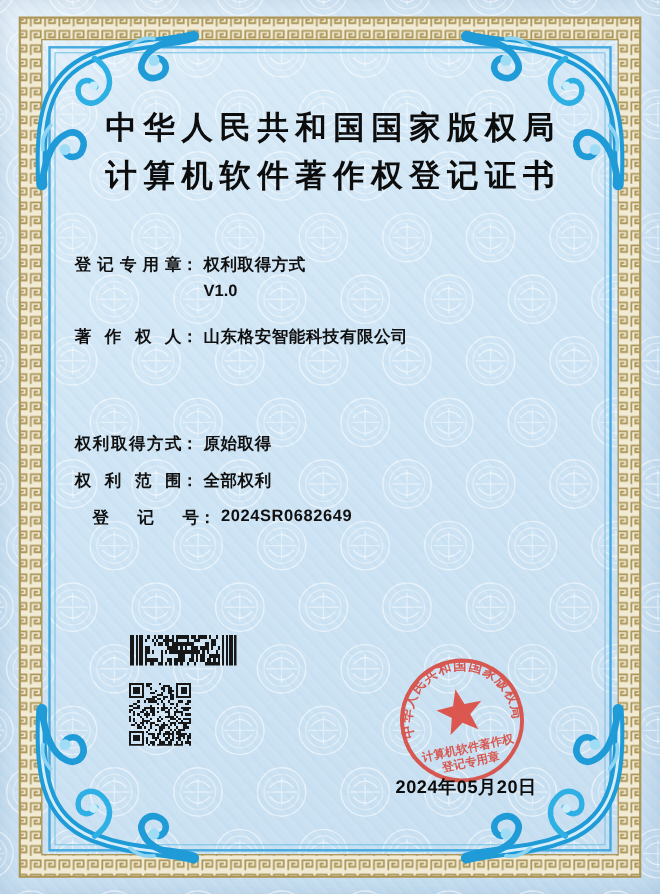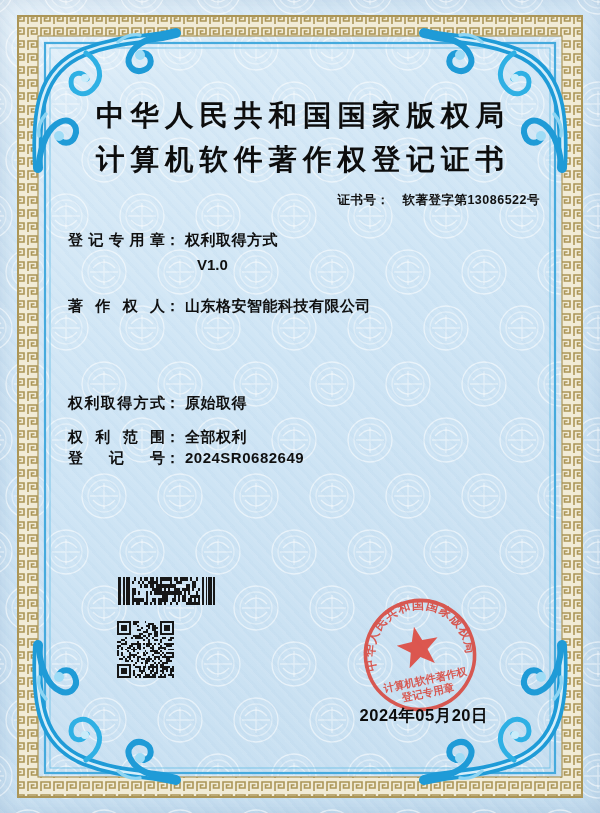--- a/index.html
+++ b/index.html
@@ -24,21 +24,21 @@
   .title2{top:141px;}
   .certno{
     position:absolute;top:192px;right:60px;color:#111;
     font-size:12.5px;font-weight:700;letter-spacing:.5px;white-space:nowrap;
   }
   .certno .gap{display:inline-block;width:13px;}
   .field-row{position:absolute;left:68px;height:20px;color:#101010;font-size:15px;font-weight:700;white-space:nowrap;}
   .lbl{display:inline-block;width:97px;text-align:justify;text-align-last:justify;vertical-align:top;}
   .colon{display:inline-block;vertical-align:top;}
   .val{position:absolute;left:117px;top:0;letter-spacing:.5px;}
-  .r1{top:231px;} .rv2{top:256px;margin-left:12px;} .r2{top:297px;} .r3{top:394px;} .r4{top:428px;} .r5{top:449px;}
+  .r1{top:231px;} .rv2{top:256px;} .r2{top:297px;} .r3{top:394px;} .r4{top:428px;} .r5{top:461px;margin-left:16px;}
   .para{
     position:absolute;left:66px;top:494px;width:476px;margin:0;color:#101010;
     font-size:15.5px;font-weight:700;line-height:34px;text-indent:2em;
     letter-spacing:.4px;text-align:justify;
   }
   .date{
     position:absolute;left:352px;top:705px;width:136px;text-align:right;
     color:#0c0c0c;font-size:16.5px;font-weight:700;letter-spacing:.5px;white-space:nowrap;
   }
   
@@ -950,23 +950,20 @@
 
     <use href="#cornament" transform="translate(30,26)"></use>
     <use href="#cornament" transform="translate(570,26) scale(-1,1)"></use>
     <use href="#cornament" transform="translate(30,787) scale(1,-1)"></use>
     <use href="#cornament" transform="translate(570,787) scale(-1,-1)"></use>
   </svg>
 
   <div class="title title1">中华人民共和国国家版权局</div>
   <div class="title title2">计算机软件著作权登记证书</div>
 
-  <div class="certno">
-    <span>证书号：</span><span class="gap"></span><span>软著登字第13086522号</span>
-  </div>
 
   <div class="field-row r1">
     <span class="lbl">登记专用章</span><span class="colon">：</span>
     <span class="val" style="left:117px">权利取得方式</span>
   </div>
   <div class="field-row rv2" style="left:185px">V1.0</div>
 
   <div class="field-row r2">
     <span class="lbl">著作权人</span><span class="colon">：</span>
     <span class="val" style="left:117px">山东格安智能科技有限公司</span>

